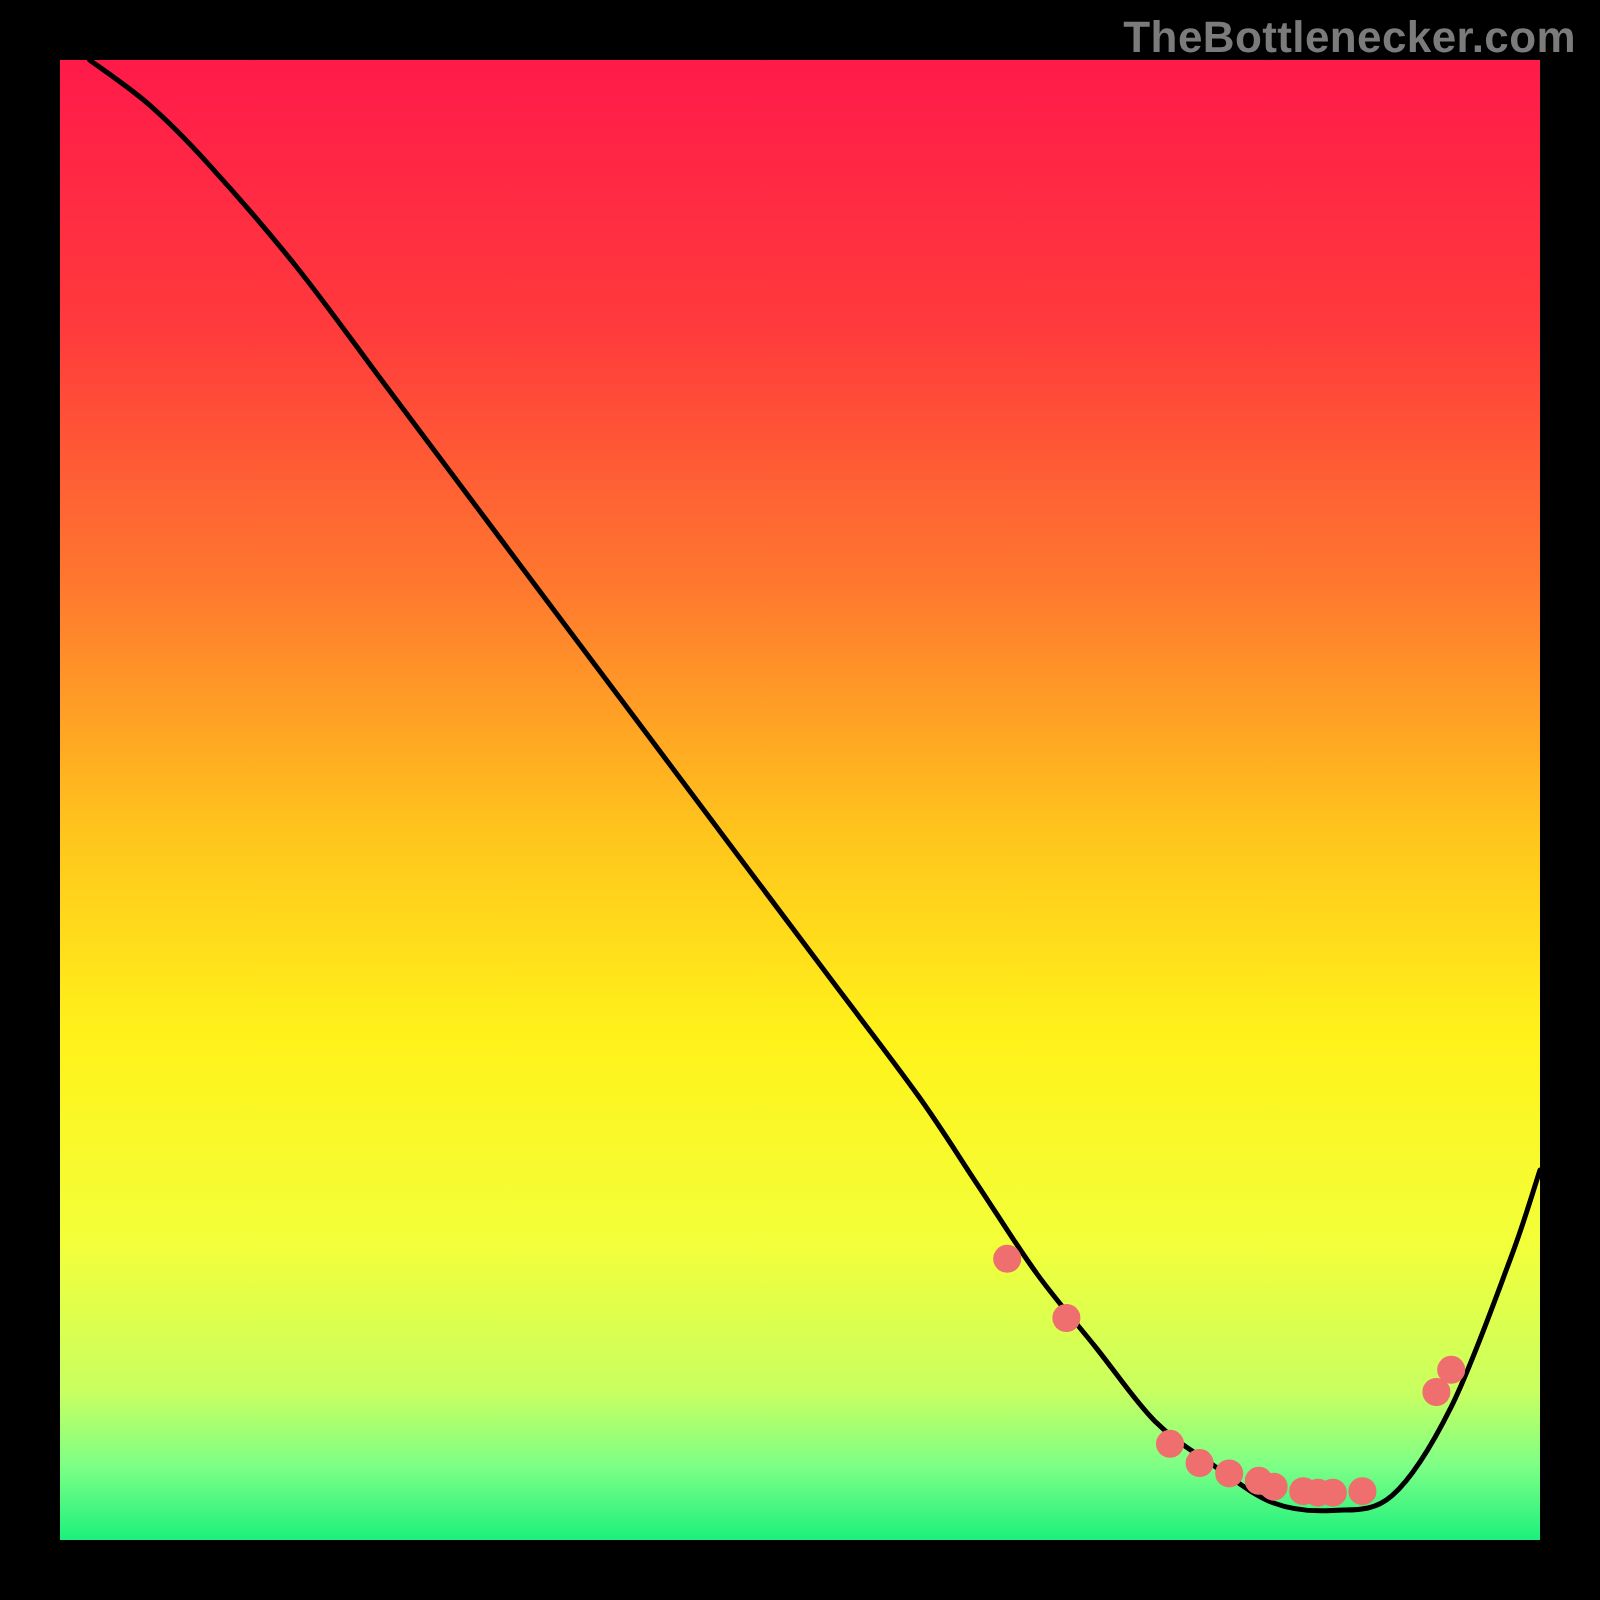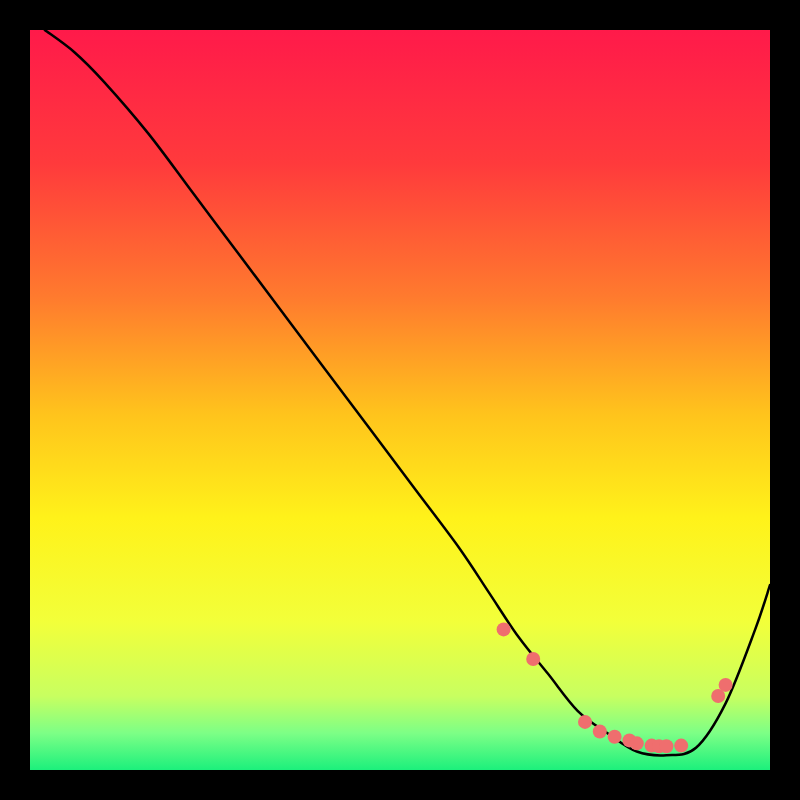--- a/index.html
+++ b/index.html
@@ -38,20 +38,21 @@
   .plot-area svg {
     display: block;
     width: 740px;
     height: 740px;
   }
 </style>
 </head>
 <body>
 
 <div class="frame">
+  <div class="watermark">TheBottlenecker.com</div>
 
   <div class="plot-area">
     <svg id="chart-svg" viewBox="0 0 740 740" preserveAspectRatio="none">
       <defs>
         <linearGradient id="bg-grad" x1="0" y1="0" x2="0" y2="1">
             <stop offset="0%" stop-color="#ff1a4a"></stop>
             <stop offset="18%" stop-color="#ff3a3c"></stop>
             <stop offset="36%" stop-color="#ff7a2e"></stop>
             <stop offset="52%" stop-color="#ffc41c"></stop>
             <stop offset="66%" stop-color="#fff21a"></stop>

